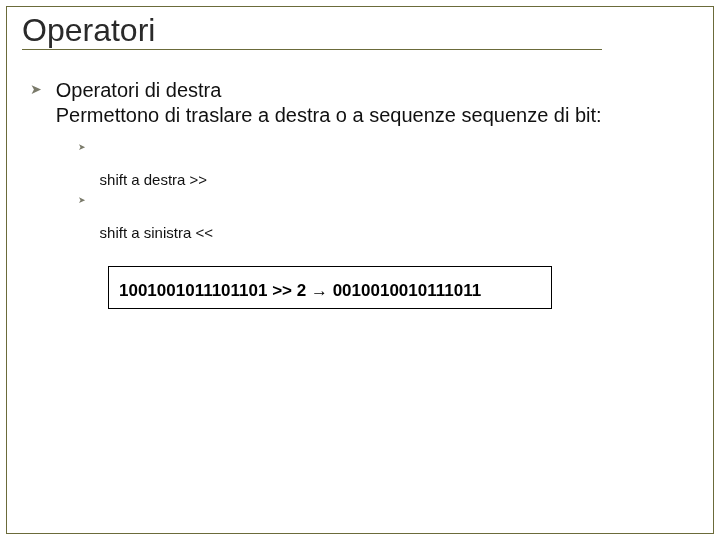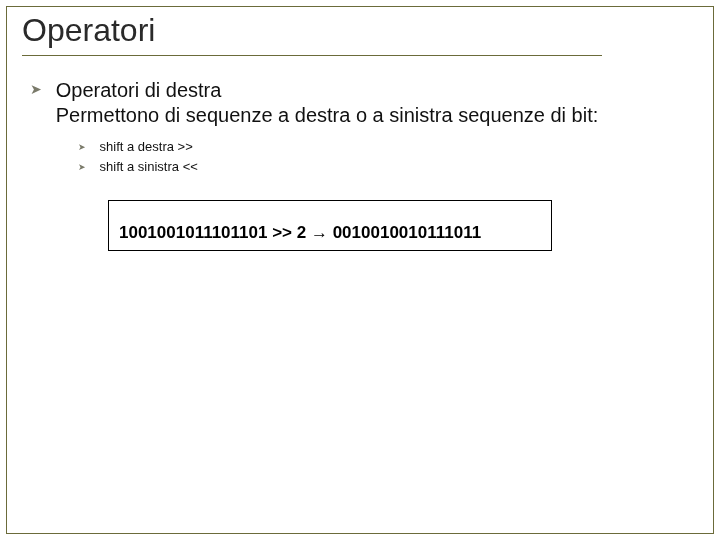--- a/index.html
+++ b/index.html
@@ -21,21 +21,20 @@
   .title-wrap {
     position: absolute;
     left: 22px;
     top: 12px;
     width: 580px;
   }
   .title {
     font-size: 32px;
     font-weight: 400;
     color: #2a2a2a;
-    padding-bottom: 6px;
     border-bottom: 1px solid #6b6b3a;
     display: inline-block;
     width: 100%;
   }
   .content {
     position: absolute;
     left: 30px;
     top: 78px;
     right: 30px;
   }
@@ -65,29 +64,30 @@
     gap: 14px;
     margin-bottom: 2px;
   }
   .chev2 {
     color: #7a7a6a;
     font-size: 9px;
     line-height: 18px;
     flex: 0 0 auto;
   }
   .lvl2-text {
-    font-size: 13px;
+    font-size: 15px;
     line-height: 18px;
     color: #111;
+    margin-top: 33px;
   }
   .codebox {
     margin-top: 24px;
     margin-left: 78px;
     border: 1px solid #000;
-    padding: 21px 10px 6px 10px;
+    padding: 13px 10px 6px 10px;
     width: 444px;
   }
   .codeline {
     font-size: 17px;
     line-height: 22px;
     font-weight: 700;
     color: #000;
     white-space: pre;
   }
 </style>
@@ -100,21 +100,21 @@
   <div class="title-wrap">
     <div class="title">Operatori</div>
   </div>
 
   <div class="content">
 
     <div class="item-lvl1">
       <span class="chev">➤</span>
       <div>
         <div class="lvl1-text">Operatori di destra</div>
-        <div class="lvl1-text">Permettono di sequenze a destra o a sinistra sequenze di bit:</div>
+        <div class="lvl1-text">Permettono di traslare a destra o a sequenze sequenze di bit:</div>
       </div>
     </div>
 
     <div class="sublist">
       <div class="item-lvl2">
         <span class="chev2">➤</span>
         <span class="lvl2-text">shift a destra &gt;&gt;</span>
       </div>
       <div class="item-lvl2">
         <span class="chev2">➤</span>

